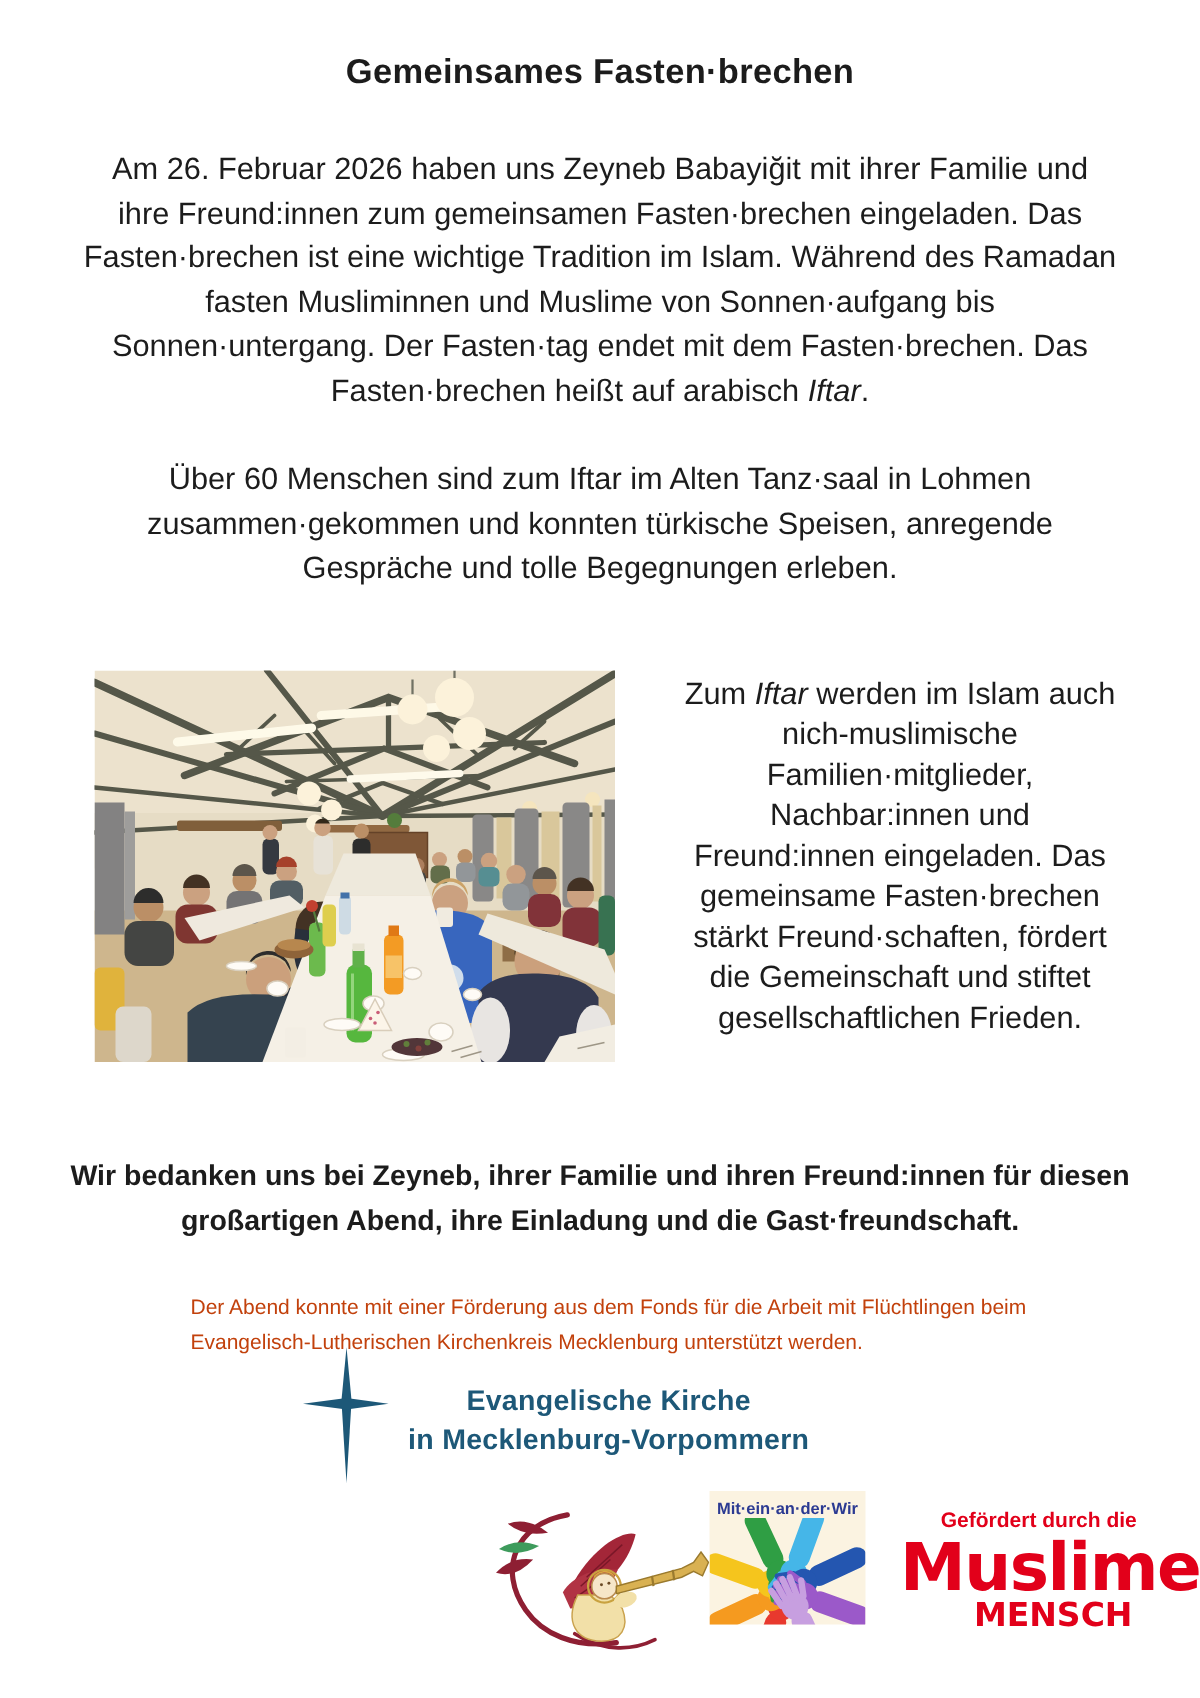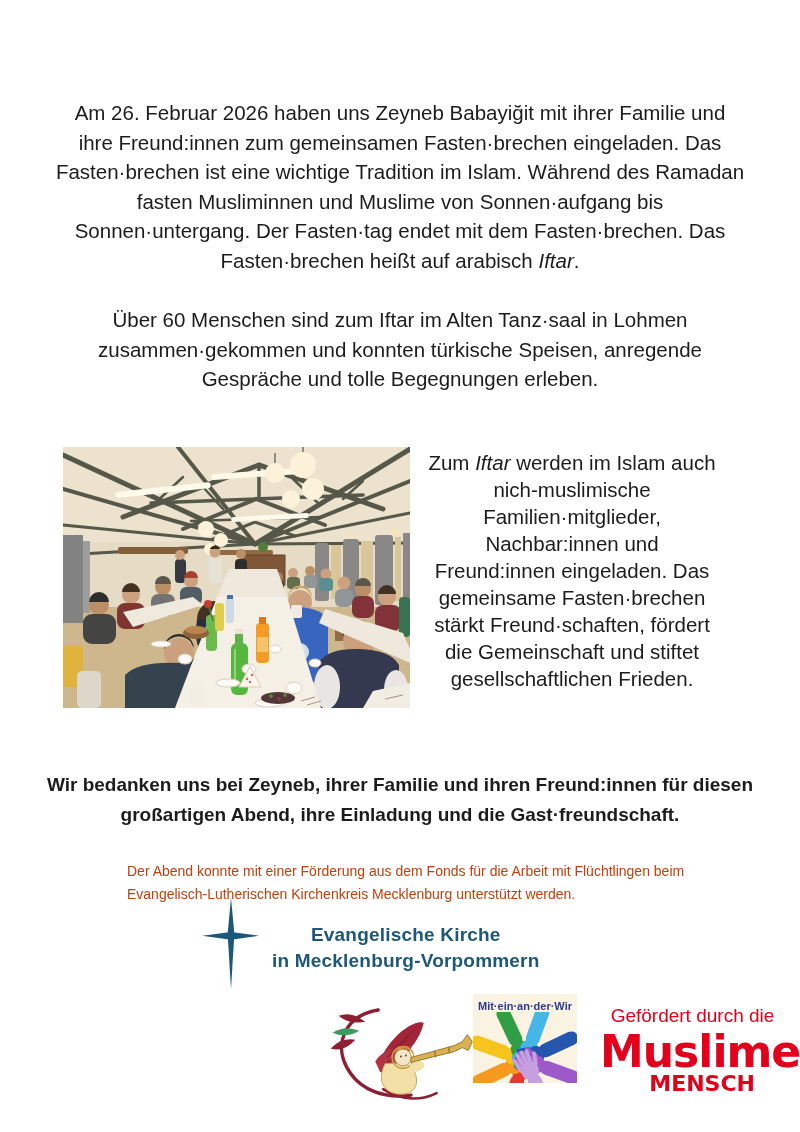--- a/index.html
+++ b/index.html
@@ -21,21 +21,21 @@
     position:absolute;top:98px;left:55px;width:690px;text-align:center;
     font-size:20.5px;line-height:29.5px;
   }
   .event-para{
     position:absolute;top:305px;left:55px;width:690px;text-align:center;
     font-size:20.5px;line-height:29.5px;
   }
   .photo-frame{position:absolute;top:447px;left:63px;width:347px;height:261px;}
   .photo-frame svg{display:block;}
   .sidebar-para{
-    position:absolute;top:449px;left:424px;width:296px;text-align:center;
+    position:absolute;top:449px;left:452px;width:296px;text-align:center;
     font-size:20.5px;line-height:27px;
   }
   .thanks-para{
     position:absolute;top:770px;left:40px;width:720px;text-align:center;
     font-size:19px;line-height:30px;font-weight:bold;
   }
   .funding-note{
     position:absolute;top:860px;left:127px;width:560px;
     font-size:14px;line-height:22.5px;color:#c2410c;
   }
@@ -48,38 +48,39 @@
   .angel-logo{position:absolute;top:1002px;left:323px;width:152px;height:104px;}
   .miteinander-logo{
     position:absolute;top:994px;left:473px;width:104px;height:89px;
     background:#fbf3e1;overflow:hidden;
   }
   .miteinander-label{
     display:block;text-align:center;margin-top:6px;
     color:var(--miteinander-blue);font-weight:bold;font-size:11px;letter-spacing:0;
   }
   .aktion-logo{position:absolute;top:1005px;left:600px;width:185px;color:var(--aktion-red);}
-  .aktion-caption{display:block;text-align:center;font-size:19px;font-weight:normal;}
+  .aktion-caption{display:block;text-align:center;font-size:14px;font-weight:bold;}
   .aktion-word1{
     display:block;text-align:center;font-size:44px;font-weight:900;
     letter-spacing:-1px;line-height:46px;margin-top:2px;
     font-family:"DejaVu Sans","Liberation Sans",sans-serif;
   }
   .aktion-word2{
     display:block;text-align:right;padding-right:30px;font-size:22px;font-weight:900;
     line-height:22px;margin-top:-2px;
     font-family:"DejaVu Sans","Liberation Sans",sans-serif;
   }
   .em{font-style:italic;}
 </style>
 </head>
 <body>
 
 <div class="page">
 
+  <h1 class="page-title">Gemeinsames Fasten·brechen</h1>
 
   <div class="intro-para"><span>Am 26. Februar 2026 haben uns Zeyneb Babayiğit mit ihrer Familie und ihre Freund:innen zum gemeinsamen Fasten·brechen eingeladen. Das Fasten·brechen ist eine wichtige Tradition im Islam. Während des Ramadan fasten Musliminnen und Muslime von Sonnen·aufgang bis Sonnen·untergang. Der Fasten·tag endet mit dem Fasten·brechen. Das Fasten·brechen heißt auf arabisch </span><span class="em">Iftar</span><span>.</span></div>
 
   <div class="event-para">Über 60 Menschen sind zum Iftar im Alten Tanz·saal in Lohmen zusammen·gekommen und konnten türkische Speisen, anregende Gespräche und tolle Begegnungen erleben.</div>
 
   <div class="photo-frame">
     <svg width="347" height="261" viewBox="0 0 347 261">
 
       <rect x="0" y="0" width="347" height="132" fill="#ece5d4"></rect>
       <rect x="0" y="95" width="347" height="85" fill="#e6dfcc"></rect>

